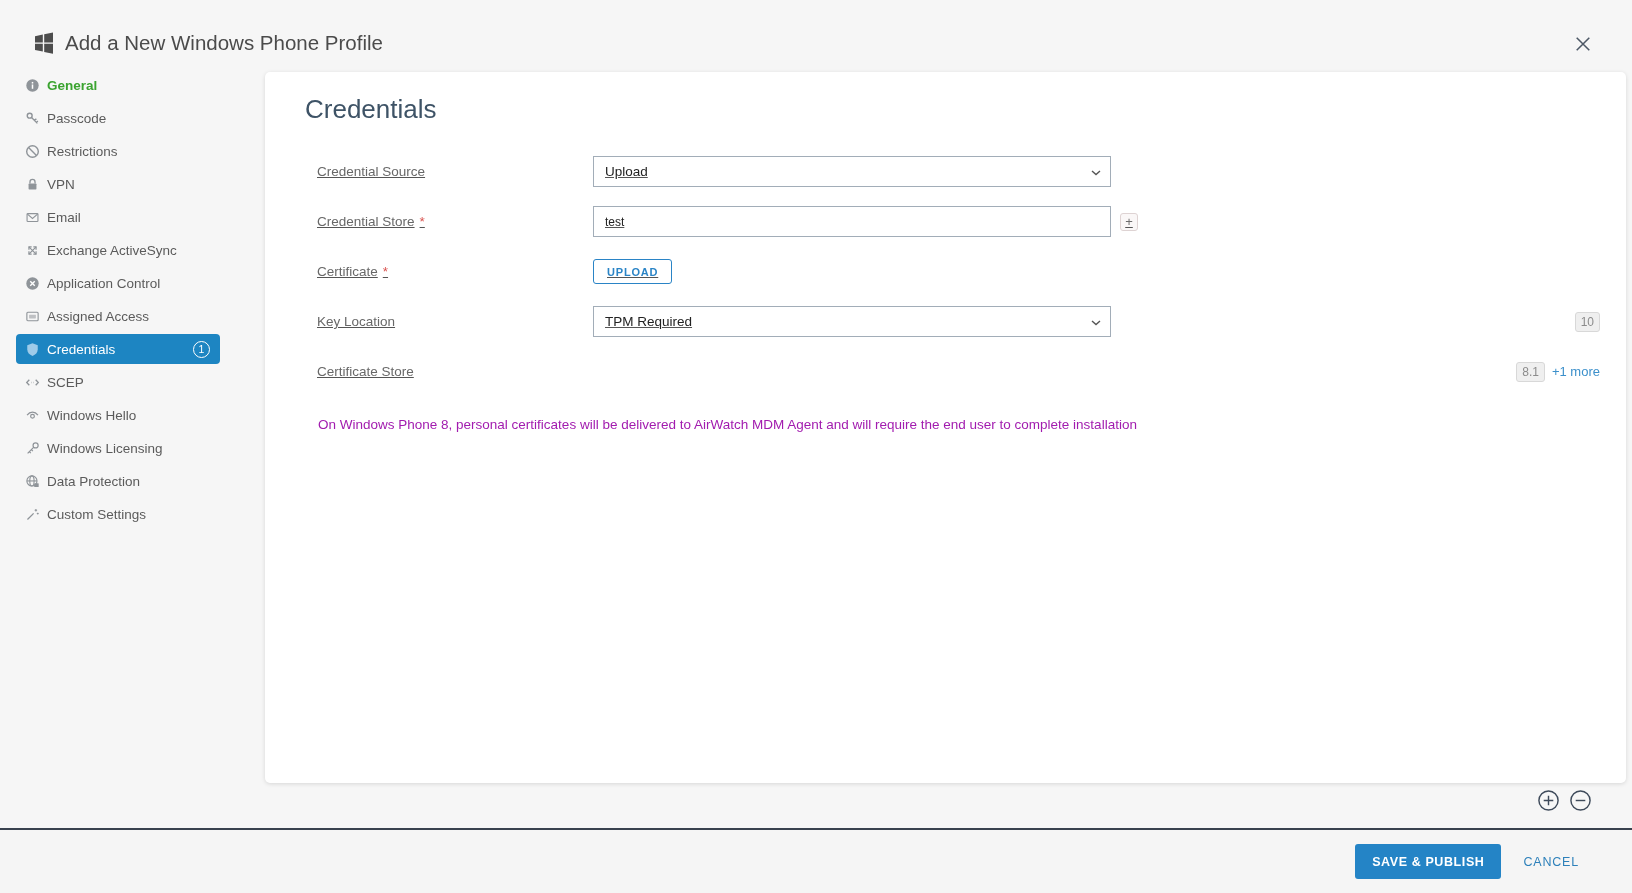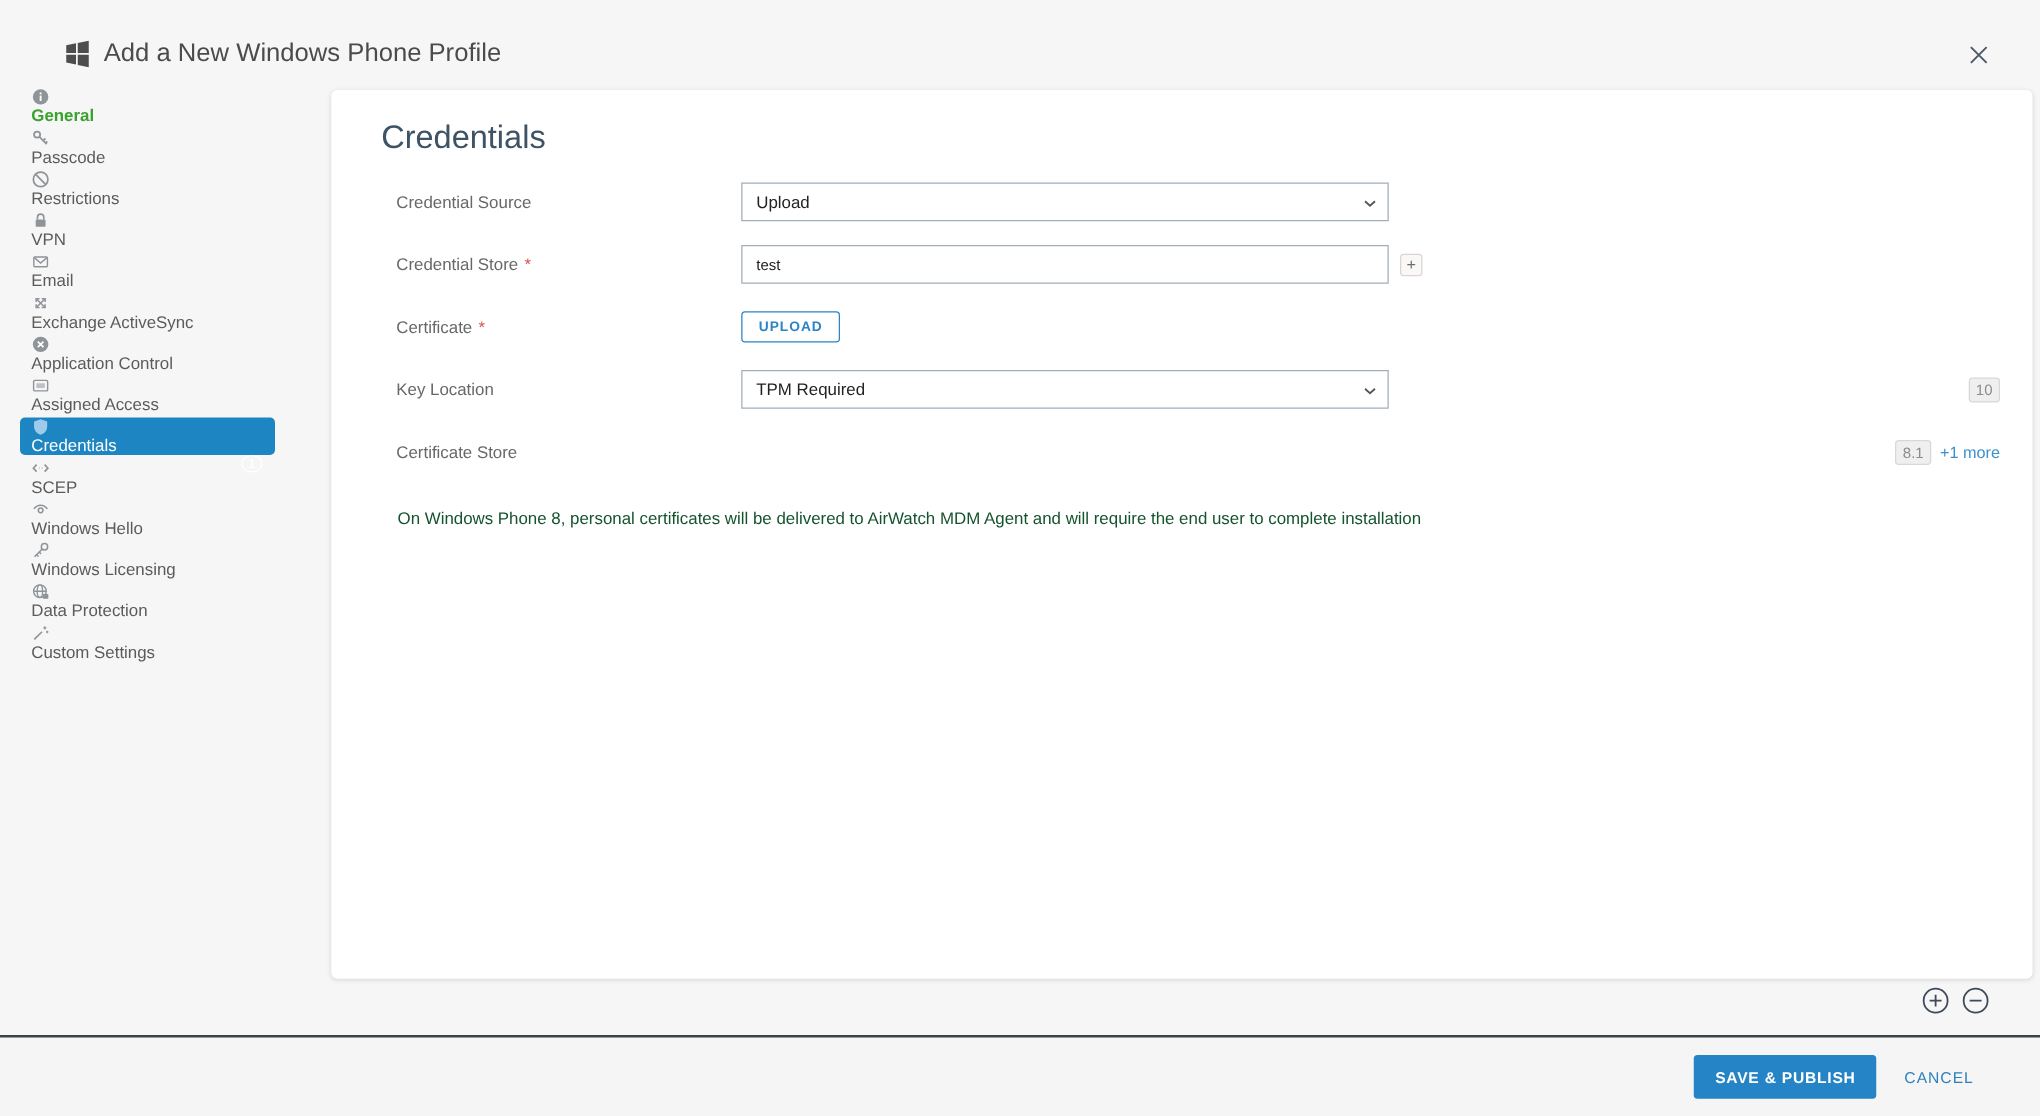--- a/index.html
+++ b/index.html
@@ -2,62 +2,62 @@
 <html><head>
 <meta charset="utf-8">
 <style>
   * { box-sizing: border-box; }
   html,body { margin:0; padding:0; }
   body {
     width:1632px; height:893px; position:relative; overflow:hidden;
     background:#f6f6f6; font-family:"Liberation Sans", sans-serif; color:#555;
   }
   
-  .modal-header { position:absolute; top:31px; left:51px; display:flex; align-items:center; gap:10px; }
+  .modal-header { position:absolute; top:31px; left:33px; display:flex; align-items:center; gap:10px; }
   .logo { display:flex; }
   .logo svg { width:22px; height:22px; display:block; }
   .modal-title { font-size:20.5px; color:#4b4b4b; }
   .close-btn { position:absolute; top:34px; right:38px; width:20px; height:20px; padding:0; border:none; background:none; cursor:pointer; }
   .close-btn svg { width:18px; height:18px; display:block; }
 
   
   .sidebar { position:absolute; top:70px; left:16px; width:204px; }
-  .side-item { display:flex; height:30px; margin-bottom:3px; padding:0 10px 0 9px;
-    border-radius:4px; font-size:13.5px; color:#5b5b5b; cursor:pointer;flex-direction:column; }
+  .side-item { display:flex; align-items:center; height:30px; margin-bottom:3px; padding:0 10px 0 9px;
+    border-radius:4px; font-size:13.5px; color:#5b5b5b; cursor:pointer; }
   .side-item .icon { color:#8f9499; margin-right:7px; display:flex; flex-shrink:0; }
   .side-item .icon svg { width:15px; height:15px; display:block; }
   .side-item.selected { background:#1d85c2; color:#fff; }
   .side-item.selected .icon { color:#9ecbe9; }
   .side-item.configured .side-label { color:#3aa32f; font-weight:bold; }
   .side-badge { margin-left:auto; width:17px; height:17px; border:1.5px solid #fff; border-radius:50%;
     font-size:10.5px; display:flex; align-items:center; justify-content:center; color:#fff; }
 
   
   .panel { position:absolute; left:265px; top:72px; width:1361px; height:711px; background:#fff;
     border-radius:5px; box-shadow:0 1px 4px rgba(0,0,0,.13); }
   .panel-heading { margin:0; padding:22px 0 0 40px; font-size:26px; font-weight:400; color:#3e5366; line-height:30px; }
-  .payload-form { margin-top:22px; }
+  .payload-form { margin-top:32px;text-decoration:underline; }
   .form-row { position:relative; display:flex; align-items:center; min-height:31px; margin-bottom:19px; padding-left:52px; }
   .f-label { width:276px; flex-shrink:0; font-size:13.5px; color:#686868; }
   .req { color:#d9534f; margin-left:5px; }
   .f-control { display:flex; align-items:center; }
   .select-box { position:relative; width:518px; height:31px; background:#fff; border:1px solid #a2adb8;
     display:flex; align-items:center; padding:0 26px 0 11px; font-size:13.5px; color:#222; cursor:pointer; }
   .select-box .chev { position:absolute; right:9px; top:13px; display:flex; }
   .select-box .chev svg { width:10px; height:6px; display:block; }
   .text-input { width:518px; height:31px; border:1px solid #a2adb8; padding:0 11px; font-size:12px;
     color:#222; font-family:inherit; background:#fff; }
   .plus-btn { margin-left:9px; width:18px; height:18px; border:1px solid #ded3d3; background:#faf7f7;
     border-radius:3px; color:#6d6d6d; font-size:13px; line-height:15px; padding:0; cursor:pointer; font-family:inherit; }
   .upload-btn { height:25px; padding:0 13px; background:#fff; border:1px solid #2a84c6; border-radius:3px;
     color:#2a84c6; font-size:11px; font-weight:600; letter-spacing:.8px; cursor:pointer; font-family:inherit; }
   .row-badges { position:absolute; right:26px; top:50%; transform:translateY(-50%); display:flex; align-items:center; gap:7px; }
   .ver-badge { background:#efefef; border:1px solid #d8d8d8; border-radius:3px; color:#8b8b8b; font-size:12px; padding:2px 5px;text-align:right; }
   .more-link { color:#3c90cb; font-size:13px; cursor:pointer; }
-  .payload-note { margin:30px 40px 0 53px; font-size:13.5px; color:#14532d; }
+  .payload-note { margin:30px 40px 0 53px; font-size:13.5px; color:#a21caf; }
 
   
   .pager { position:absolute; top:789px; right:40px; display:flex; gap:9px; }
   .pager button { background:none; border:none; padding:0; cursor:pointer; color:#3e4a5a; display:flex; }
   .pager svg { width:23px; height:23px; display:block; }
   .modal-footer { position:absolute; left:0; right:0; top:828px; bottom:0; background:#f5f5f5;
     border-top:2px solid #39424f; display:flex; align-items:center; justify-content:flex-end; gap:16px; padding-right:47px; }
   .save-btn { height:35px; padding:0 17px; background:#2484c6; border:none; border-radius:3px; color:#fff;
     font-size:12.5px; font-weight:bold; letter-spacing:.6px; cursor:pointer; font-family:inherit; }
   .cancel-btn { background:none; border:none; color:#2d80ba; font-size:12.5px; font-weight:normal;

